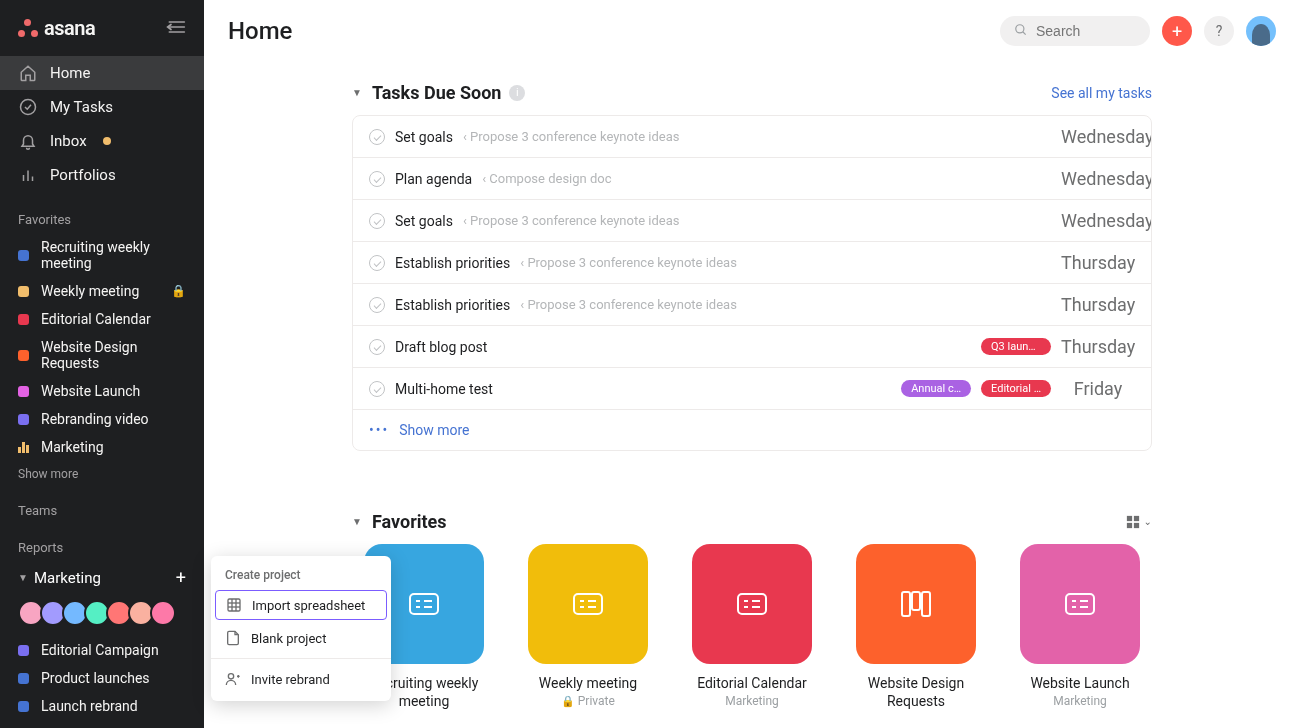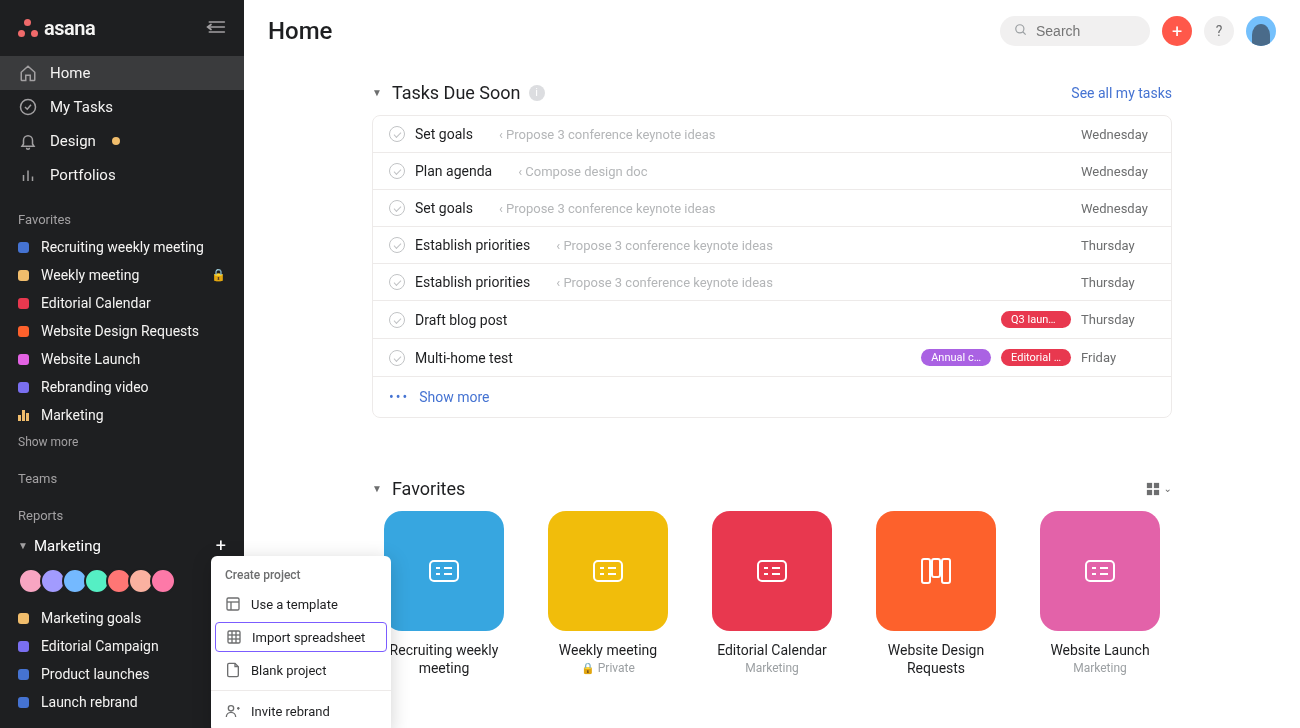--- a/index.html
+++ b/index.html
@@ -1,20 +1,20 @@
 <!DOCTYPE html>
 <html><head>
 <meta charset="utf-8">
 <style>
 * { box-sizing: border-box; margin: 0; padding: 0; }
 body { font-family: -apple-system, BlinkMacSystemFont, "Segoe UI", Roboto, Helvetica, Arial, sans-serif; font-size: 14px; color: #1e1f21; background: #fff; }
 .app { display: flex; width: 1300px; height: 728px; overflow: hidden; }
 
 
-.sidebar { width: 244px; background: #1e1f21; color: #f5f4f3; display: flex; flex-direction: column; overflow-y: auto; }
+.sidebar { width: 204px; background: #1e1f21; color: #f5f4f3; display: flex; flex-direction: column; overflow-y: auto; }
 .sidebar-top { display: flex; align-items: center; justify-content: space-between; padding: 16px 18px 12px; }
 .logo { display: flex; align-items: center; gap: 6px; }
 .logo-dots { position: relative; width: 20px; height: 18px; }
 .logo-dots span { position: absolute; width: 7px; height: 7px; border-radius: 50%; background: #f06a6a; }
 .logo-dots span:nth-child(1){ top:0; left:6px; }
 .logo-dots span:nth-child(2){ bottom:0; left:0; }
 .logo-dots span:nth-child(3){ bottom:0; right:0; }
 .logo-text { font-weight: 600; font-size: 20px; letter-spacing: -0.5px; color: #f5f4f3; }
 .collapse-icon { color: #a2a0a2; font-size: 18px; cursor: pointer; }
 
@@ -56,35 +56,35 @@
 .add-btn { background: #ff584a; color: #fff; font-size: 18px; font-weight: 400; }
 .help-btn { background: #f1f0f0; color: #6d6e6f; }
 .avatar { width: 30px; height: 30px; border-radius: 50%; background: linear-gradient(135deg,#ffa94d,#ffd43b); border:1.5px solid #ff9800; }
 .avatar.user { background: #74c0fc; border:none; overflow:hidden; display:flex; align-items:flex-end; justify-content:center; }
 .avatar.user::after{content:"";width:18px;height:22px;background:#4a6b8a;border-radius:50% 50% 0 0;}
 
 .content { flex: 1; overflow-y: auto; padding: 0 24px 24px; }
 .section { max-width: 800px; margin: 0 auto 40px; }
 .section-head { display: flex; align-items: center; padding: 20px 0 12px; }
 .section-head .caret { color: #6d6e6f; font-size: 10px; margin-right: 10px; cursor: pointer; }
-.section-head h2 { font-size: 18px; font-weight: 400; }
+.section-head h2 { font-size: 18px; font-weight: 700; }
 .section-head .info { margin-left: 8px; color: #b4b6b8; width:16px; height:16px; border-radius:50%; background:#dcdde0; color:#fff; font-size:11px; display:inline-flex; align-items:center; justify-content:center; }
 .section-head .see-all { margin-left: auto; color: #4573d2; font-size: 14px; cursor: pointer; }
 .section-head .grid-toggle { margin-left:auto; color:#6d6e6f; cursor:pointer; display:flex; align-items:center; gap:4px; }
 
 .task-list { border: 1px solid #edeae9; border-radius: 8px; overflow: hidden; }
 .task-row { display: flex; align-items: center; padding: 10px 16px; border-bottom: 1px solid #edeae9; gap: 10px; cursor: pointer; }
 .check { width: 16px; height: 16px; border: 1.5px solid #c1c3c5; border-radius: 50%; flex-shrink: 0; position: relative; }
 .check::after { content:""; position:absolute; left:4px; top:5px; width:6px; height:3px; border-left:1.5px solid #c1c3c5; border-bottom:1.5px solid #c1c3c5; transform:rotate(-45deg); }
 .task-title { font-size: 14px; color: #1e1f21; }
-.task-parent { font-size: 13px; color: #b4b6b8; margin-left: 16px; }
+.task-parent { font-size: 13px; color: #b4b6b8; }
 .task-parent::before { content: "‹ "; color:#b4b6b8; }
 .spacer { flex: 1; }
 .pill { font-size: 11px; padding: 2px 10px; border-radius: 10px; color: #fff; white-space: nowrap; max-width: 70px; overflow: hidden; text-overflow: ellipsis; }
-.due { font-size: 13px; color: #6d6e6f; width: 74px; text-align: left; }
+.due { font-size: 18px; color: #6d6e6f; width: 74px; text-align: center; }
 .list-footer { display: flex; align-items: center; padding: 12px 16px; gap: 10px; }
 .dots { color: #4573d2; letter-spacing: 2px; cursor: pointer; }
 .show-more-blue { color: #4573d2; font-size: 14px; cursor: pointer; }
 
 
 .cards { display: grid; grid-template-columns: repeat(5, 1fr); gap: 20px; }
 .card { display: flex; flex-direction: column; align-items: center; cursor: pointer; }
 .card-tile { width: 120px; height: 120px; border-radius: 18px; display:flex; align-items:center; justify-content:center; color:#fff; }
 .card-tile svg { width: 40px; height: 40px; stroke: #fff; stroke-width: 2; fill: none; }
 .card-title { margin-top: 10px; font-size: 14px; text-align: center; line-height: 1.3; }
@@ -145,21 +145,21 @@
           </span>
           <span>My Tasks</span>
         </div>
         <div class="nav-item">
           <span class="nav-icon">
             <svg width="18" height="18" viewBox="0 0 24 24" fill="none" stroke="currentColor" stroke-width="2">
               <path d="M18 16v-5a6 6 0 1 0-12 0v5l-2 3h16z"></path>
               <path d="M10 21a2 2 0 0 0 4 0"></path>
             </svg>
           </span>
-          <span>Design</span>
+          <span>Inbox</span>
           <span class="badge-dot"></span>
         </div>
         <div class="nav-item">
           <span class="nav-icon">
             <svg width="18" height="18" viewBox="0 0 24 24" fill="none" stroke="currentColor" stroke-width="2">
               <line x1="6" y1="20" x2="6" y2="12"></line>
               <line x1="12" y1="20" x2="12" y2="6"></line>
               <line x1="18" y1="20" x2="18" y2="14"></line>
             </svg>
           </span>
@@ -216,24 +216,20 @@
     <div class="avatars-row" id="team-avatars">
         <div class="mini-av" style="background: rgb(248, 165, 194);"></div>
         <div class="mini-av" style="background: rgb(162, 155, 254);"></div>
         <div class="mini-av" style="background: rgb(116, 185, 255);"></div>
         <div class="mini-av" style="background: rgb(85, 239, 196);"></div>
         <div class="mini-av" style="background: rgb(255, 118, 117);"></div>
         <div class="mini-av" style="background: rgb(250, 177, 160);"></div>
         <div class="mini-av" style="background: rgb(253, 121, 168);"></div>
       </div>
     <div id="team-projects">
-        <div class="fav-item">
-          <span class="color-dot" style="background:#f1bd6c"></span>
-          <span>Marketing goals</span>
-        </div>
         <div class="fav-item">
           <span class="color-dot" style="background:#7a6ff0"></span>
           <span>Editorial Campaign</span>
         </div>
         <div class="fav-item">
           <span class="color-dot" style="background:#4573d2"></span>
           <span>Product launches</span>
         </div>
         <div class="fav-item">
           <span class="color-dot" style="background:#4573d2"></span>
@@ -409,30 +405,20 @@
             </div>
           </div>
       </div>
     </div>
   </div>
 </div>
 
 <div class="dropdown">
   <div class="dropdown-header">Create project</div>
   <div id="dropdown-items">
-      <div class="dropdown-item">
-        <span class="di-icon">
-          <svg width="16" height="16" viewBox="0 0 24 24" fill="none" stroke="#6d6e6f" stroke-width="2">
-            <rect x="3" y="3" width="18" height="18" rx="2"></rect>
-            <line x1="3" y1="9" x2="21" y2="9"></line>
-            <line x1="9" y1="9" x2="9" y2="21"></line>
-          </svg>
-        </span>
-        <span>Use a template</span>
-      </div>
       <div class="dropdown-item highlighted">
         <span class="di-icon">
           <svg width="16" height="16" viewBox="0 0 24 24" fill="none" stroke="#6d6e6f" stroke-width="2">
             <rect x="3" y="3" width="18" height="18" rx="2"></rect>
             <line x1="3" y1="9" x2="21" y2="9"></line>
             <line x1="3" y1="15" x2="21" y2="15"></line>
             <line x1="9" y1="3" x2="9" y2="21"></line>
             <line x1="15" y1="3" x2="15" y2="21"></line>
           </svg>
         </span>

